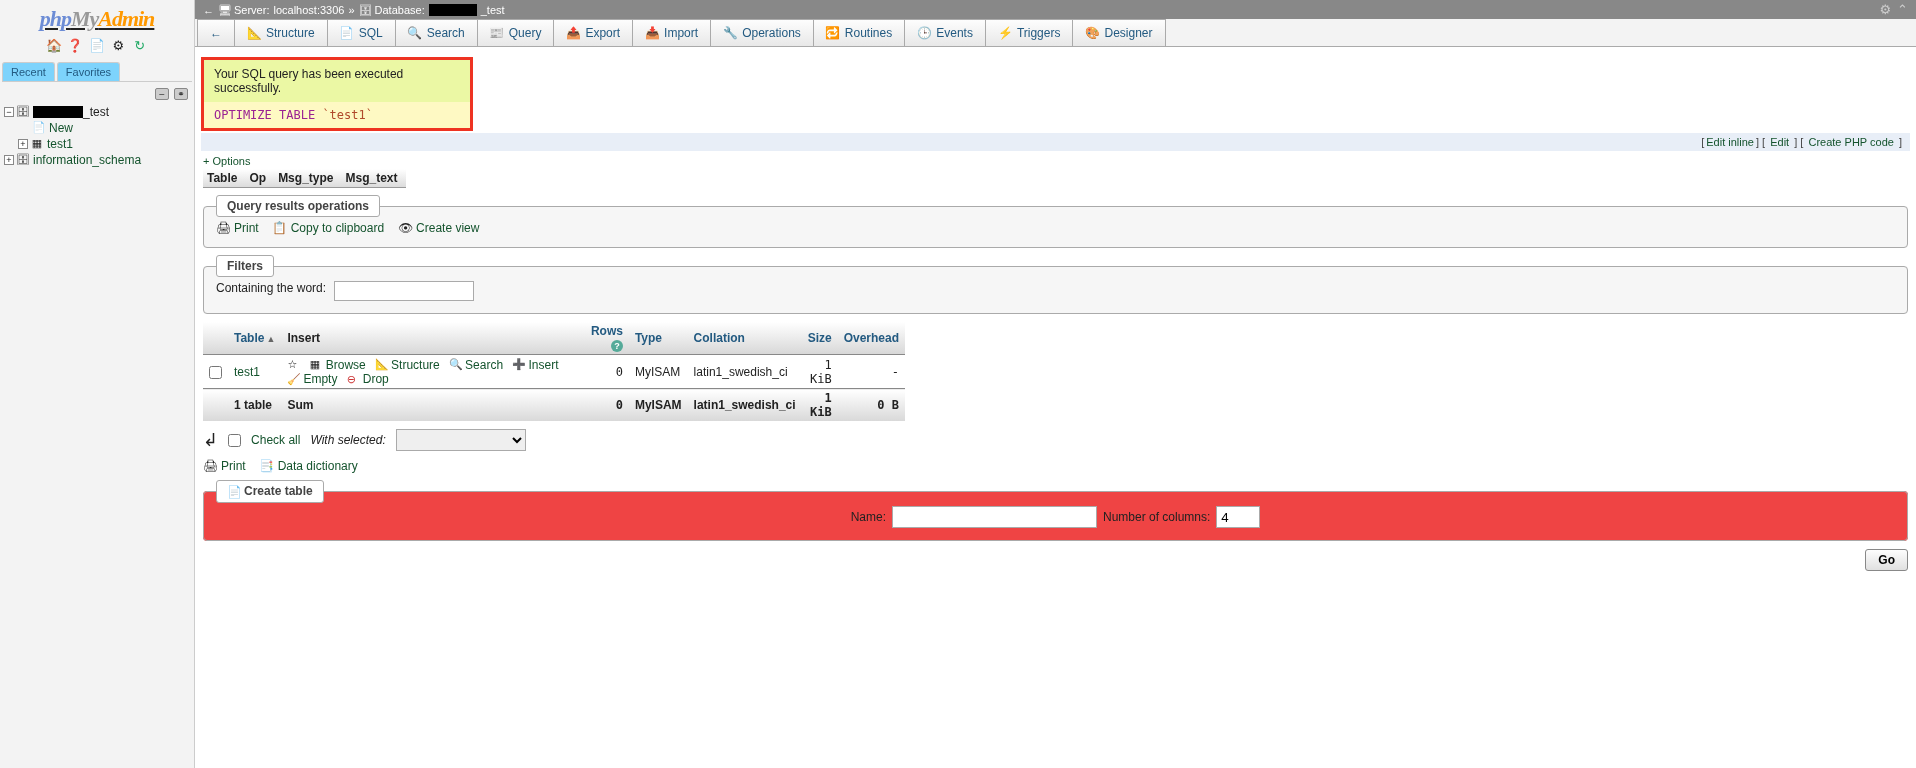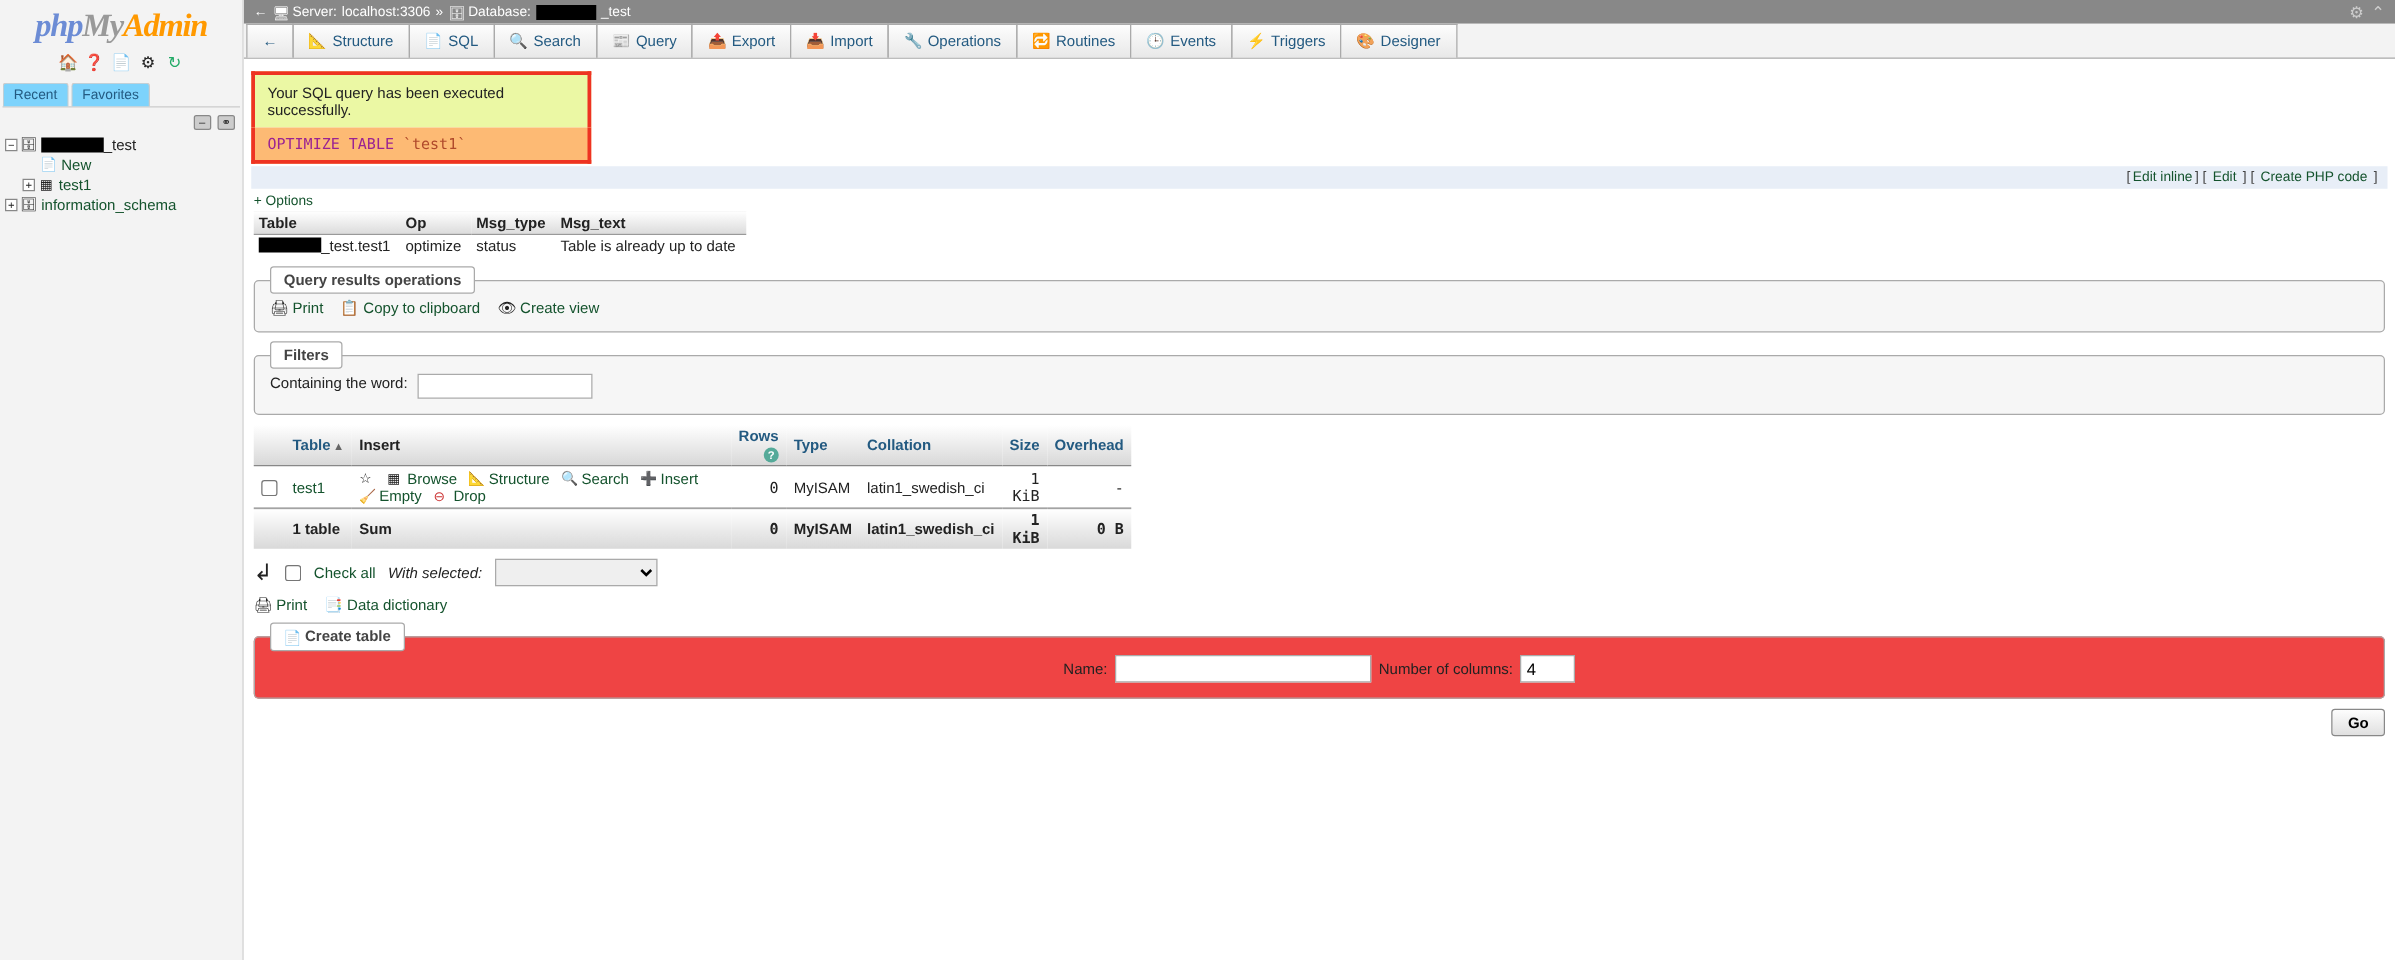--- a/index.html
+++ b/index.html
@@ -3,21 +3,21 @@
 <meta charset="utf-8">
 <style>
 * { box-sizing: border-box; margin: 0; padding: 0; }
 body { font-family: sans-serif; font-size: 12px; color: #222; background: #fff; }
 a { color: #14532d; text-decoration: none; cursor: pointer; }
 
 .layout { display: flex; height: 768px; width: 1916px; }
 
 .sidebar { width: 195px; background: #f3f3f3; border-right: 1px solid #ccc; display: flex; flex-direction: column; }
 .logo { text-align: center; padding: 6px 0 2px; }
-.logo-text { font-family: Georgia, serif; font-size: 26px; font-weight: bold; font-style: italic; letter-spacing: -1px; }
+.logo-text { font-family: Georgia, serif; font-size: 22px; font-weight: bold; font-style: italic; letter-spacing: -1px; text-decoration: underline; }
 .logo-text .p1 { color: #6c8cd5; }
 .logo-text .p2 { color: #999; }
 .logo-text .p3 { color: #ff9900; }
 .sb-icons { text-align: center; padding: 4px 0; }
 .sb-icons span { display: inline-block; width: 16px; height: 16px; margin: 0 1px; vertical-align: middle; font-size: 13px; text-align: center; line-height: 16px; }
 .sb-tabs { display: flex; border-bottom: 1px solid #ccc; margin: 4px 2px 0; }
 .sb-tab { padding: 3px 8px; background: #7dd3fc; border: 1px solid #ccc; border-bottom: none; border-radius: 3px 3px 0 0; margin-right: 2px; font-size: 11px; color: #235a81; cursor: pointer; }
 .sb-mini { text-align: right; padding: 2px 6px; margin-top: 2px; }
 .sb-mini span { display: inline-block; width: 14px; height: 12px; background: #ccc; border: 1px solid #888; border-radius: 2px; margin-left: 2px; font-size: 9px; text-align: center; line-height: 11px; }
 .tree { padding: 2px 4px; font-size: 12px; }
@@ -37,21 +37,21 @@
 
 .tabs { display: flex; background: #f3f3f3; border-bottom: 1px solid #aaa; padding-left: 2px; }
 .tab { display: flex; align-items: center; gap: 5px; padding: 6px 12px; background: linear-gradient(#fdfdfd, #e8e8e8); border: 1px solid #aaa; border-bottom: none; margin-right: -1px; font-size: 12px; color: #235a81; cursor: pointer; }
 .tab:first-child { border-left: 1px solid #aaa; }
 .tab .tab-ico { width: 14px; height: 14px; display: inline-block; font-size: 12px; text-align: center; }
 
 .content { padding: 0; overflow-y: auto; flex: 1; }
 
 .outer-success { position: relative; margin: 10px 6px 2px 6px; }
 .outer-success .top-area { background: #ebf8a4; border-left: 3px solid #e32; border-top: 3px solid #e32; border-right: 3px solid #e32; padding: 7px 10px; width: 272px; }
-.outer-success .code-area { background: #fdba74; border-left: 3px solid #e32; border-bottom: 3px solid #e32; border-right: 3px solid #e32; padding: 6px 10px; width: 272px; font-family: monospace; font-size: 12px; }
+.outer-success .code-area { background: #fef9c3; border-left: 3px solid #e32; border-bottom: 3px solid #e32; border-right: 3px solid #e32; padding: 6px 10px; width: 272px; font-family: monospace; font-size: 12px; }
 .outer-success-full { background: #e8eef7; }
 .link-row { text-align: right; padding: 3px 8px; font-size: 11px; color: #444; }
 .link-row a { margin: 0 2px; }
 
 .opt-link { margin: 4px 8px 2px; font-size: 11px; }
 .result-table { margin: 0 8px; border-collapse: collapse; font-size: 12px; }
 .result-table th { text-align: left; font-weight: bold; background: linear-gradient(#fff,#dcdcdc); border-bottom: 1px solid #999; padding: 2px 8px 2px 4px; }
 .result-table td { padding: 2px 8px 2px 4px; background: #fff; }
 .result-table td .redact { width: 50px; height: 12px; }
 
@@ -234,26 +234,20 @@
 
       <div class="opt-link"><a>+ Options</a></div>
 
       <table class="result-table">
         <tbody>
             <tr>
           <th>Table</th>
           <th>Op</th>
           <th>Msg_type</th>
           <th>Msg_text</th>
-        </tr>
-        <tr>
-          <td><span class="redact">&nbsp;&nbsp;&nbsp;&nbsp;&nbsp;&nbsp;&nbsp;&nbsp;</span><span>_test.test1</span></td>
-          <td>optimize</td>
-          <td>status</td>
-          <td>Table is already up to date</td>
         </tr>
       </tbody>
         </table>
 
       <fieldset class="grey" style="background:#f6f6f6;">
         <legend><span>Query results operations</span></legend>
         <div class="ops-row">
           <div class="op-item">
               <span class="op-ico">🖨</span>
               <a>Print</a>

